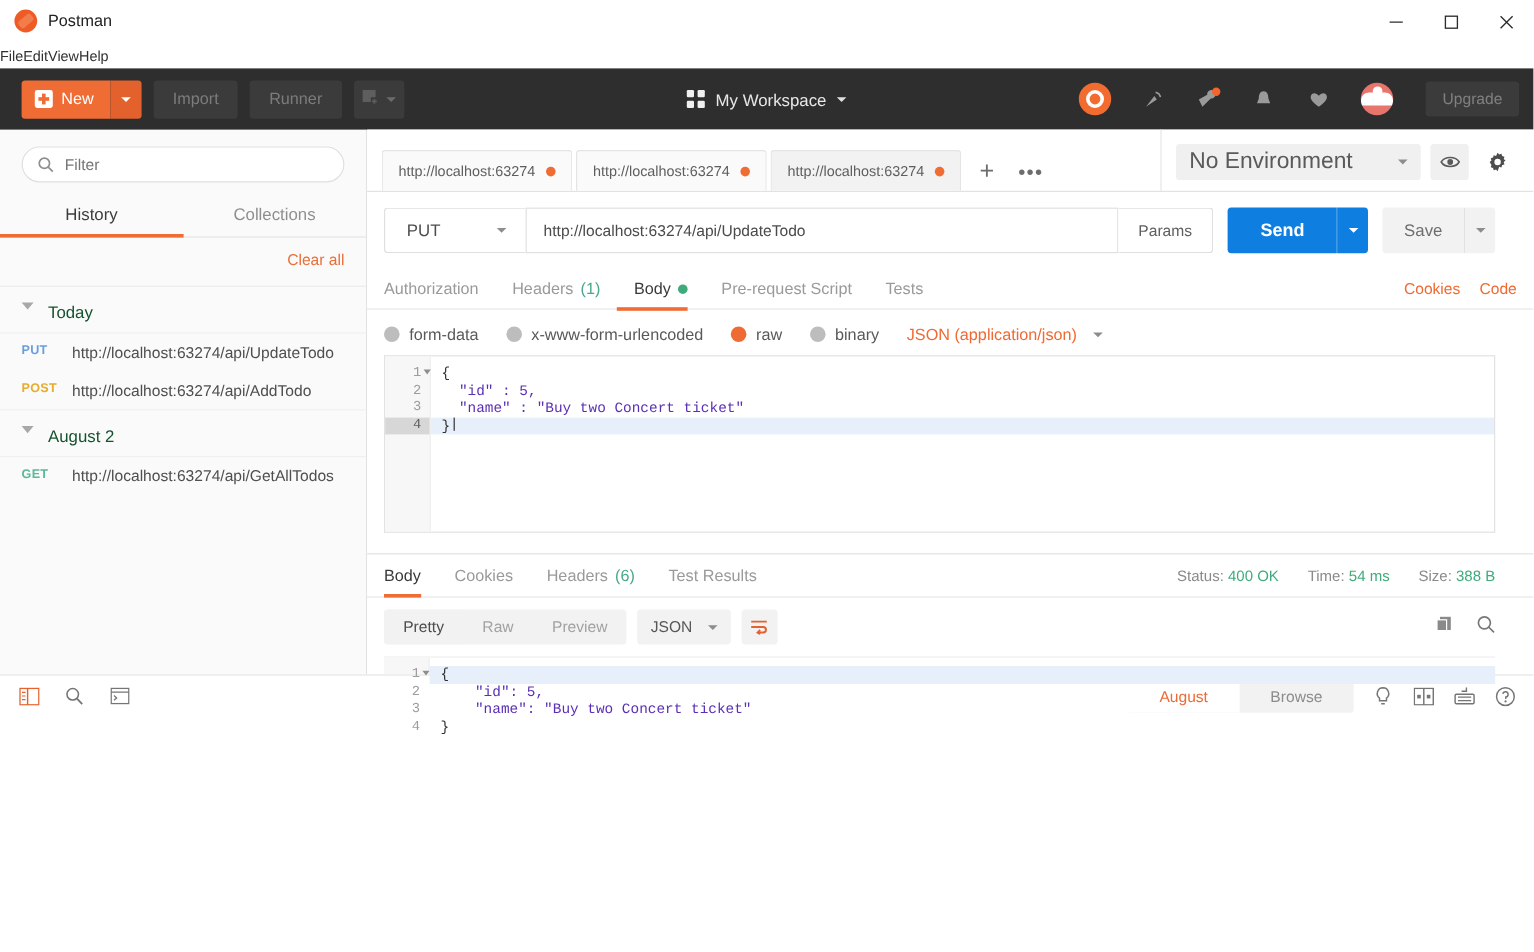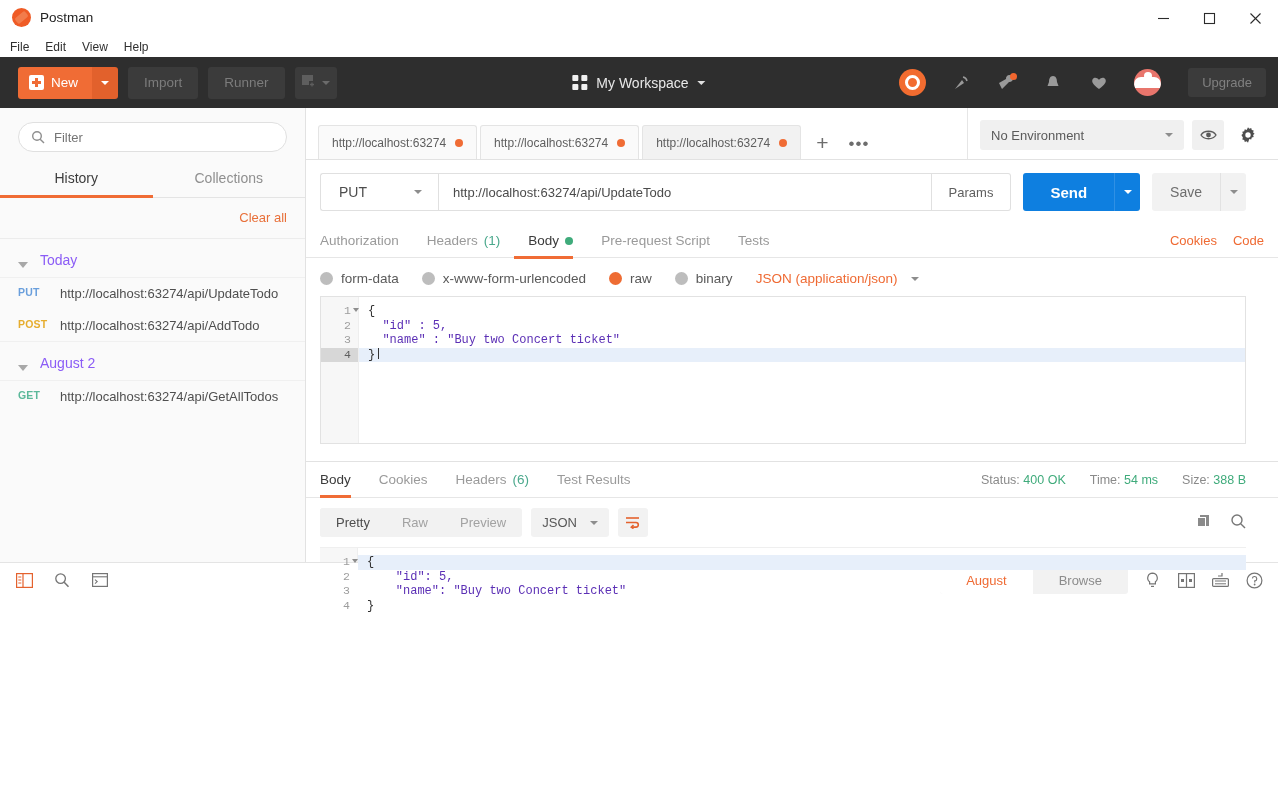--- a/index.html
+++ b/index.html
@@ -29,21 +29,21 @@
   .win-controls { position:absolute; right: 0; top: 0; height: 36px; display: flex; }
   .win-btn {
     width: 46px; height: 36px; display: flex; align-items: center; justify-content: center;
     color: #2b2b2b;
   }
   .win-btn svg { display:block; }
 
   
   .menubar {
     height: 21px; background: #ffffff; display: flex; align-items: center;
-    padding-left: 10px; gap: 16px; flex: none;
+    padding-left: 0; gap: 0; flex: none;
   }
   .menu-item { font-size: 12px; color: #303030; }
 
   
   .toolbar {
     height: 51px; background: #2e2e2e; display: flex; align-items: center;
     position: relative; flex: none;
   }
   .new-group { display: flex; margin-left: 18px; height: 32px; }
   .btn-new {
@@ -122,22 +122,22 @@
     position:relative;
   }
   .side-tab.active { color: #3c3c3c; }
   .side-tab.active::after {
     content:""; position:absolute; left:0; right:0; bottom:-1px; height:3px; background:#f06c35;
   }
   .clearall-row { text-align:right; padding: 10px 18px 12px 0; border-bottom: 1px solid #ececec; }
   .clearall { color:#e8703a; font-size:13px; }
   .hist-group { }
   .group-head {
-    display:flex; align-items:flex-end; gap:12px; padding: 13px 0 9px 18px;
-    font-size:14px; color:#8b5cf6; border-bottom:1px solid #f0f0f0;
+    display:flex; align-items:flex-start; gap:12px; padding: 13px 0 9px 18px;
+    font-size:14px; color:#14532d; border-bottom:1px solid #f0f0f0;
   }
   .tri { width:0;height:0;border-left:5px solid transparent;border-right:5px solid transparent;border-top:6px solid #a8a8a8; }
   .hist-item { display:flex; padding: 7px 14px 7px 18px; gap: 10px; align-items:flex-start; }
   .method {
     font-size: 10.5px; font-weight: bold; width: 32px; flex: none; text-align: left; padding-top: 1px;
     letter-spacing: .2px;
   }
   .m-put { color:#6a9fdc; }
   .m-post { color:#e6ad2e; }
   .m-get { color:#5bb89a; }
@@ -162,21 +162,21 @@
   .tab-plus { font-size: 21px; color:#6d6d6d; padding: 0 12px; line-height: 32px; }
   .tab-more { font-size: 17px; color:#6d6d6d; padding: 0 8px; line-height: 30px; letter-spacing:1px;}
   .env-area {
     display:flex; align-items:center; gap: 8px; padding-right: 14px; padding-bottom: 9px;
     border-left: 1px solid #e6e6e6; margin-left: 8px; padding-left: 12px; align-self: stretch;
     padding-top: 12px;
   }
   .env-select {
     width: 204px; height: 30px; background:#f0f0f0; border-radius: 3px;
     display:flex;align-items:center;justify-content:space-between; padding: 0 11px;
-    font-size: 13px; color:#5a5a5a;
+    font-size: 19px; color:#5a5a5a;
   }
   .env-icon { width:32px;height:30px;background:#f0f0f0;border-radius:3px;display:flex;align-items:center;justify-content:center; }
   .env-icon.plain { background: transparent; }
 
   .url-row { display:flex; align-items:center; padding: 13px 32px 13px 14px; gap: 0; }
   .method-sel {
     width: 118px; height: 38px; border: 1px solid #e0e0e0; border-right:none; border-radius: 3px 0 0 3px;
     display:flex; align-items:center; justify-content:space-between; padding: 0 16px 0 18px;
     font-size: 14px; color: #4d4d4d; background:#fff;
   }

